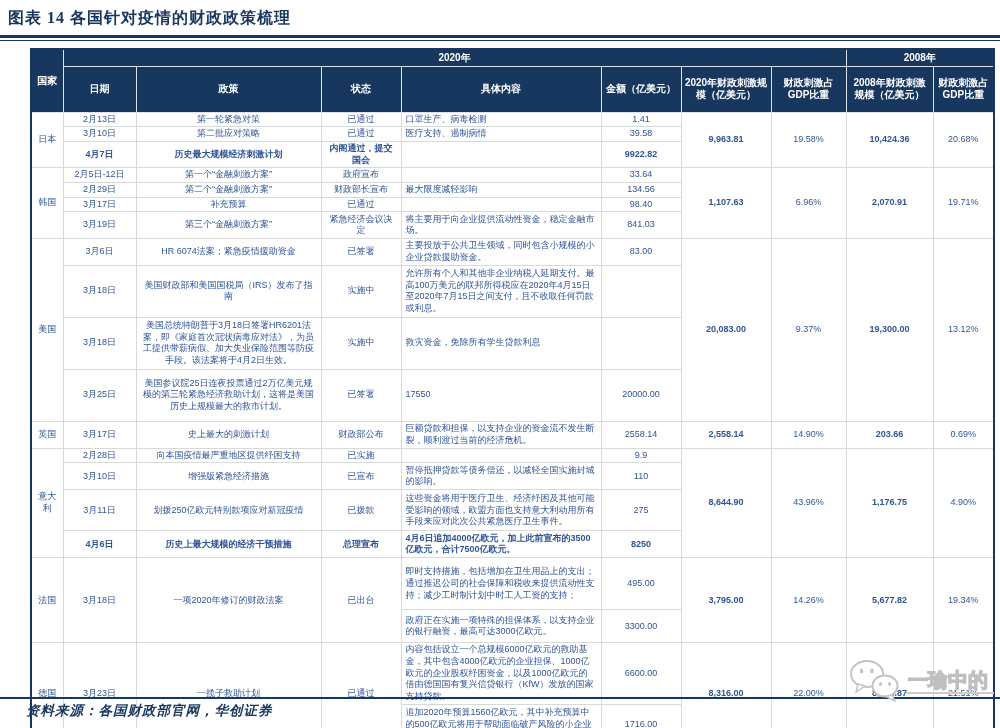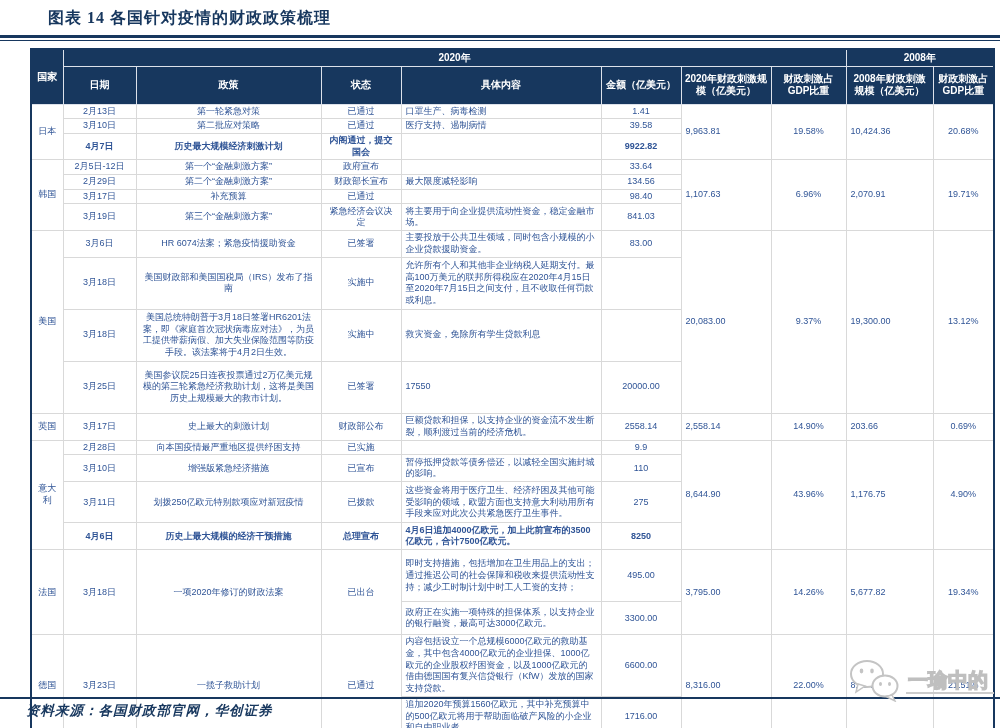--- a/index.html
+++ b/index.html
@@ -1,20 +1,20 @@
 <!DOCTYPE html>
 <html><head>
 <meta charset="utf-8">
 <style>
   html,body{margin:0;padding:0;}
   body{
     width:1000px;height:728px;background:#ffffff;position:relative;overflow:hidden;
     font-family:"Liberation Sans","DejaVu Sans",sans-serif;
   }
-  .title-row{padding:8px 0 3px 8px;margin-left:40px;}
+  .title-row{padding:8px 0 3px 8px;}
   .title{
     font-family:"Liberation Serif","DejaVu Serif",serif;
     font-weight:bold;font-size:16px;color:#17375E;letter-spacing:1px;
   }
   .title-rule{height:2px;border-top:3px solid #17375E;border-bottom:1px solid #17375E;margin-top:3px;}
 
   table.fiscal{
     border-collapse:collapse;table-layout:fixed;width:963px;
     margin:7px 0 0 30px;border:2px solid #17375E;
   }
@@ -24,26 +24,26 @@
   }
   .fiscal td{
     border:1px solid #d9d9d9;color:#2F5496;font-size:9px;line-height:1.3;
     padding:1px 4px;vertical-align:middle;
   }
   tr.grp > td{border-top:1.5px solid #7f7f7f;}
   td.sep, th.sep{border-left:1.5px solid #7f7f7f;}
   .c{text-align:center;}
   .l{text-align:left;}
   .rnum{padding-right:8px;}
-  .val{color:#C00000;font-weight:normal;text-align:left;padding-right:12px;font-size:9.5px;}
+  .val{color:#C00000;font-weight:bold;text-align:center;padding-right:12px;font-size:9.5px;}
   .pct{color:#C00000;font-weight:normal;text-align:center;font-size:9.5px;}
   .red{color:#C00000;font-weight:bold;}
   .h13{height:13px;} .h27{height:27px;} .h41{height:41px;}
   .h33{height:33px;} .h52{height:52px;} .h26{height:26px;}
-  .hg1{height:17px;} .hg2{height:38px;}
+  .hg1{height:17px;} .hg2{height:46px;}
 
   .footer-rule{position:absolute;left:0;top:697px;width:1000px;border-top:2.5px solid #17375E;}
   .source{
     position:absolute;left:26px;top:702px;
     font-family:"Liberation Serif","DejaVu Serif",serif;
     font-style:italic;font-weight:bold;font-size:13.5px;color:#17375E;letter-spacing:1px;
   }
   .watermark{
     position:absolute;right:6px;top:658px;display:flex;align-items:center;gap:4px;
     background:transparent;z-index:5;

